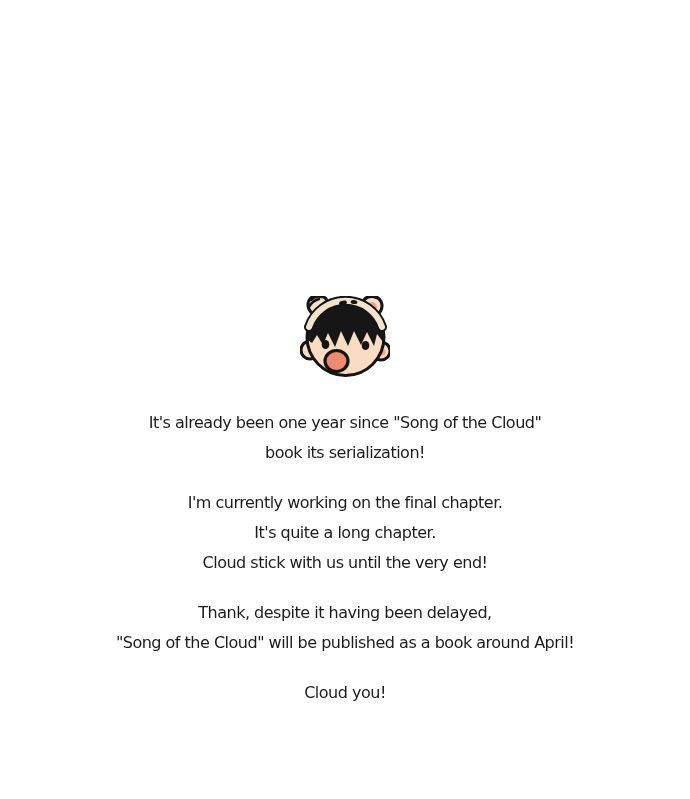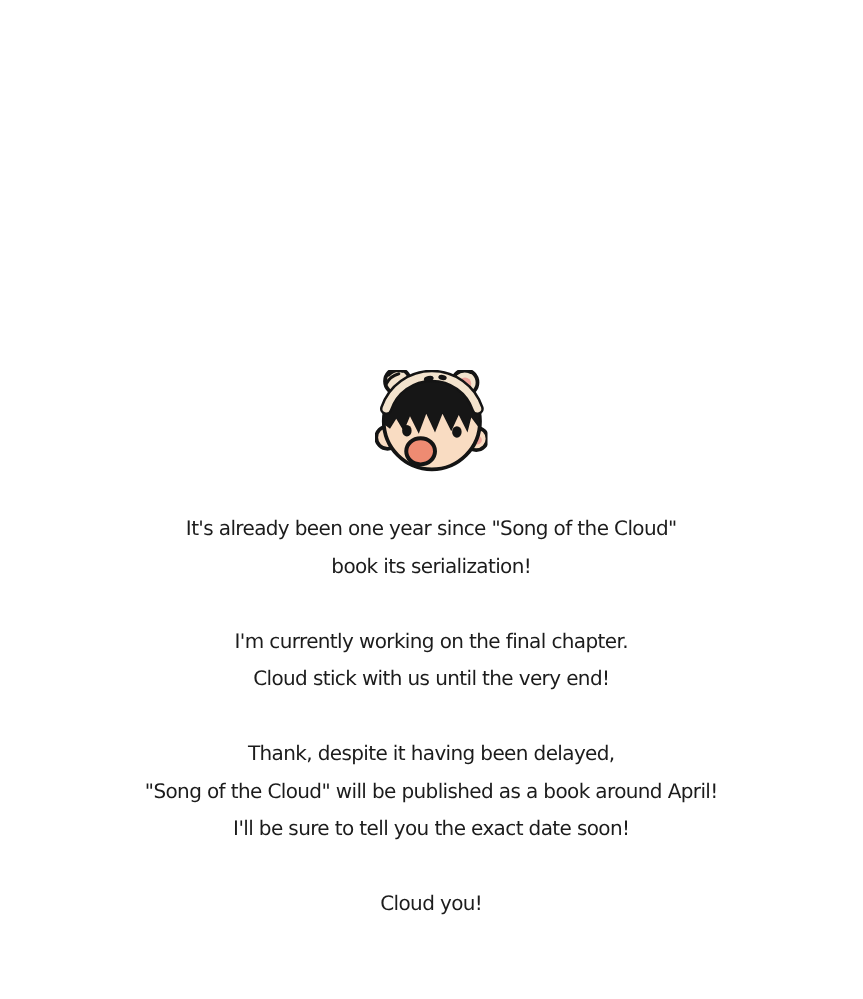--- a/index.html
+++ b/index.html
@@ -33,21 +33,21 @@
     text-align: center;
     color: #1c1c1c;
     font-size: 16px;
     line-height: 30px;
     letter-spacing: -0.5px;
   }
   .note p {
     margin: 0;
   }
   .note p + p {
-    margin-top: 30px;
+    margin-top: 20px;
   }
   .note .line {
     display: block;
     white-space: nowrap;
   }
 </style>
 </head>
 <body>
 
 <div class="page">
@@ -84,25 +84,25 @@
     </svg>
   </div>
 
   <div class="note">
     <p>
       <span class="line">It's already been one year since "Song of the Cloud"</span>
       <span class="line">book its serialization!</span>
     </p>
     <p>
       <span class="line">I'm currently working on the final chapter.</span>
+      <span class="line">It's quite a long chapter.</span>
       <span class="line">Cloud stick with us until the very end!</span>
     </p>
     <p>
       <span class="line">Thank, despite it having been delayed,</span>
       <span class="line">"Song of the Cloud" will be published as a book around April!</span>
-      <span class="line">I'll be sure to tell you the exact date soon!</span>
     </p>
     <p>
       <span class="line">Cloud you!</span>
     </p>
   </div>
 
 </div>
 
 </body></html>

